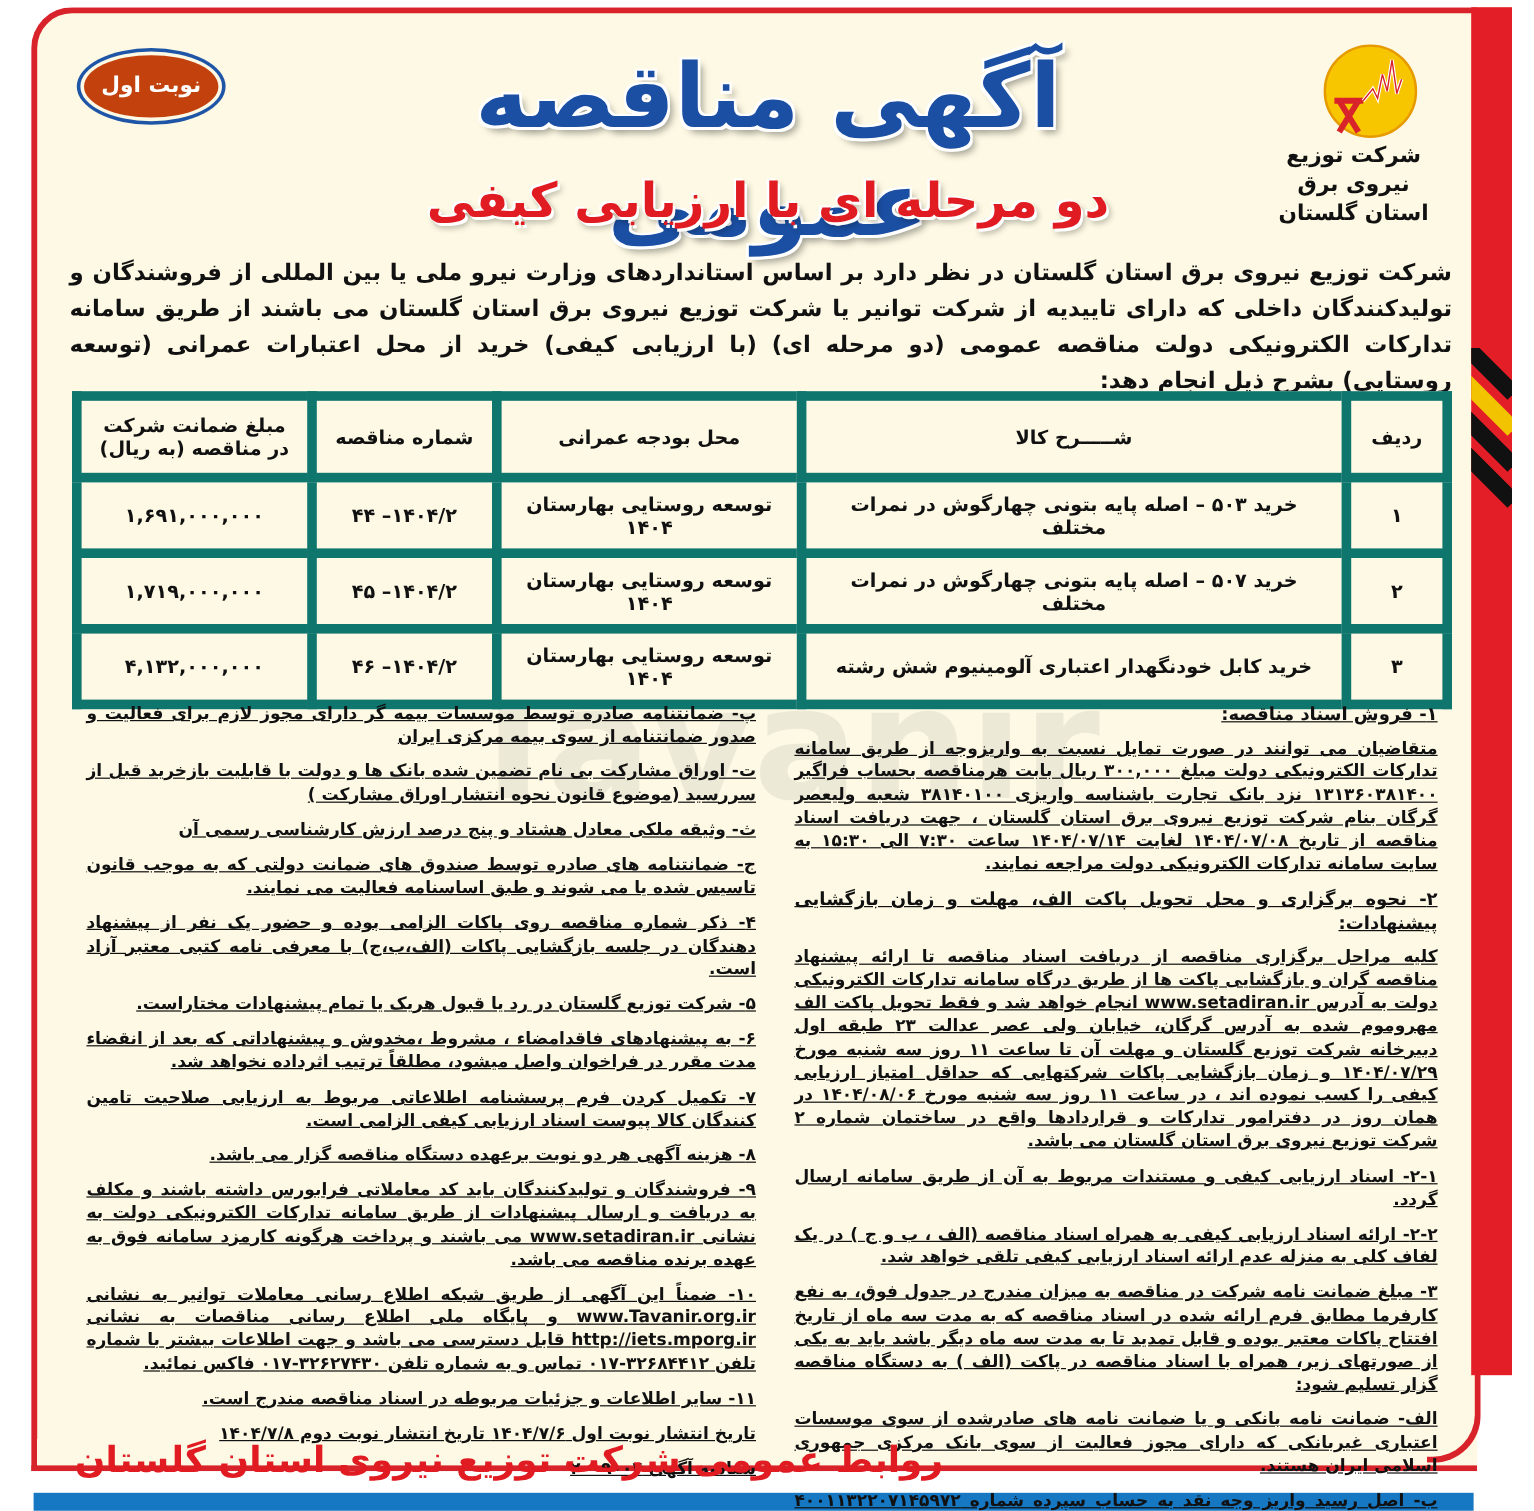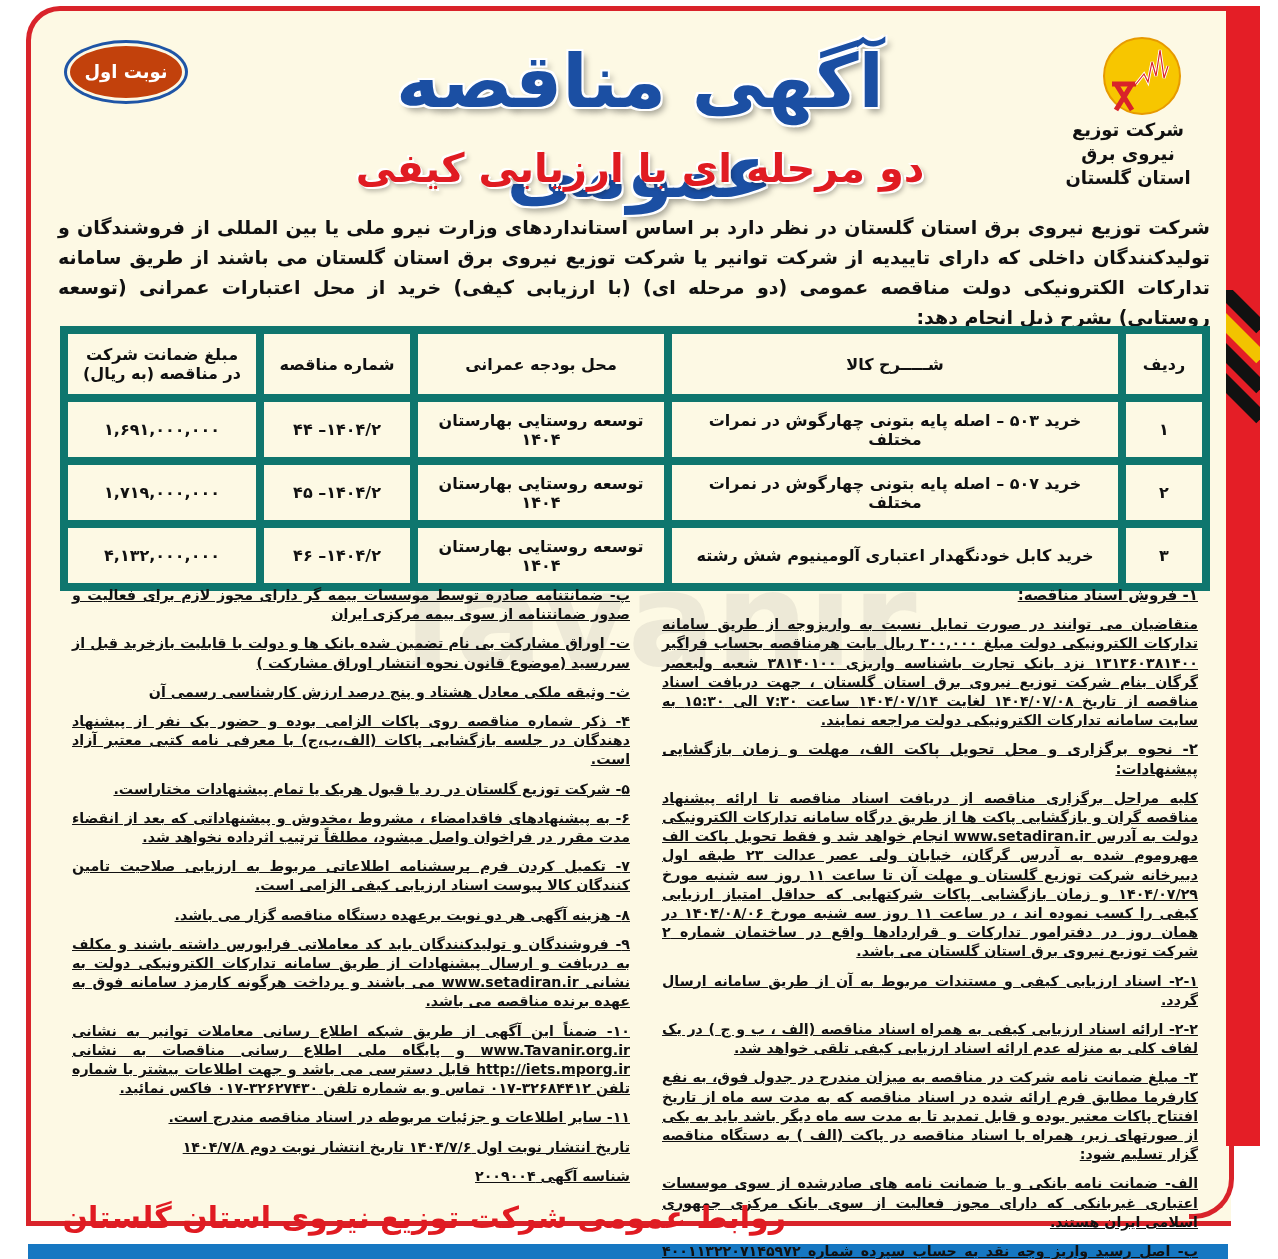--- a/index.html
+++ b/index.html
@@ -127,20 +127,21 @@
   <p>۲-۲- ارائه اسناد ارزیابی کیفی به همراه اسناد مناقصه (الف ، ب و ج ) در یک لفاف کلی به منزله عدم ارائه اسناد ارزیابی کیفی تلقی خواهد شد.</p>
   <p>۳- مبلغ ضمانت نامه شرکت در مناقصه به میزان مندرج در جدول فوق، به نفع کارفرما مطابق فرم ارائه شده در اسناد مناقصه که به مدت سه ماه از تاریخ افتتاح پاکات معتبر بوده و قابل تمدید تا به مدت سه ماه دیگر باشد باید به یکی از صورتهای زیر، همراه با اسناد مناقصه در پاکت (الف ) به دستگاه مناقصه گزار تسلیم شود:</p>
   <p>الف- ضمانت نامه بانکی و یا ضمانت نامه های صادرشده از سوی موسسات اعتباری غیربانکی که دارای مجوز فعالیت از سوی بانک مرکزی جمهوری اسلامی ایران هستند.</p>
   <p>ب- اصل رسید واریز وجه نقد به حساب سپرده شماره ۴۰۰۱۱۳۲۲۰۷۱۴۵۹۷۲ نزد بانک مرکزی جمهوری اسلامی ایران به نام شرکت توزیع نیروی برق استان گلستان.</p>
 </div>
 
 <div class="col col-left">
   <p>پ- ضمانتنامه صادره توسط موسسات بیمه گر دارای مجوز لازم برای فعالیت و صدور ضمانتنامه از سوی بیمه مرکزی ایران</p>
   <p>ت- اوراق مشارکت بی نام تضمین شده بانک ها و دولت با قابلیت بازخرید قبل از سررسید (موضوع قانون نحوه انتشار اوراق مشارکت )</p>
   <p>ث- وثیقه ملکی معادل هشتاد و پنج درصد ارزش کارشناسی رسمی آن</p>
+  <p>ج- ضمانتنامه های صادره توسط صندوق های ضمانت دولتی که به موجب قانون تاسیس شده یا می شوند و طبق اساسنامه فعالیت می نمایند.</p>
   <p>۴- ذکر شماره مناقصه روی پاکات الزامی بوده و حضور یک نفر از پیشنهاد دهندگان در جلسه بازگشایی پاکات (الف،ب،ج) با معرفی نامه کتبی معتبر آزاد است.</p>
   <p>۵- شرکت توزیع گلستان در رد یا قبول هریک یا تمام پیشنهادات مختاراست.</p>
   <p>۶- به پیشنهادهای فاقدامضاء ، مشروط ،مخدوش و پیشنهاداتی که بعد از انقضاء مدت مقرر در فراخوان واصل میشود، مطلقاً ترتیب اثرداده نخواهد شد.</p>
   <p>۷- تکمیل کردن فرم پرسشنامه اطلاعاتی مربوط به ارزیابی صلاحیت تامین کنندگان کالا پیوست اسناد ارزیابی کیفی الزامی است.</p>
   <p>۸- هزینه آگهی هر دو نوبت برعهده دستگاه مناقصه گزار می باشد.</p>
   <p>۹- فروشندگان و تولیدکنندگان باید کد معاملاتی فرابورس داشته باشند و مکلف به دریافت و ارسال پیشنهادات از طریق سامانه تدارکات الکترونیکی دولت به نشانی www.setadiran.ir می باشند و پرداخت هرگونه کارمزد سامانه فوق به عهده برنده مناقصه می باشد.</p>
   <p>۱۰- ضمناً این آگهی از طریق شبکه اطلاع رسانی معاملات توانیر به نشانی www.Tavanir.org.ir و پایگاه ملی اطلاع رسانی مناقصات به نشانی http://iets.mporg.ir قابل دسترسی می باشد و جهت اطلاعات بیشتر با شماره تلفن ۳۲۶۸۴۴۱۲-۰۱۷ تماس و به شماره تلفن ۳۲۶۲۷۴۳۰-۰۱۷ فاکس نمائید.</p>
   <p>۱۱- سایر اطلاعات و جزئیات مربوطه در اسناد مناقصه مندرج است.</p>
   <p>تاریخ انتشار نوبت اول ۱۴۰۴/۷/۶  تاریخ انتشار نوبت دوم ۱۴۰۴/۷/۸</p>
   <p>شناسه آگهی ۲۰۰۹۰۰۴</p>

